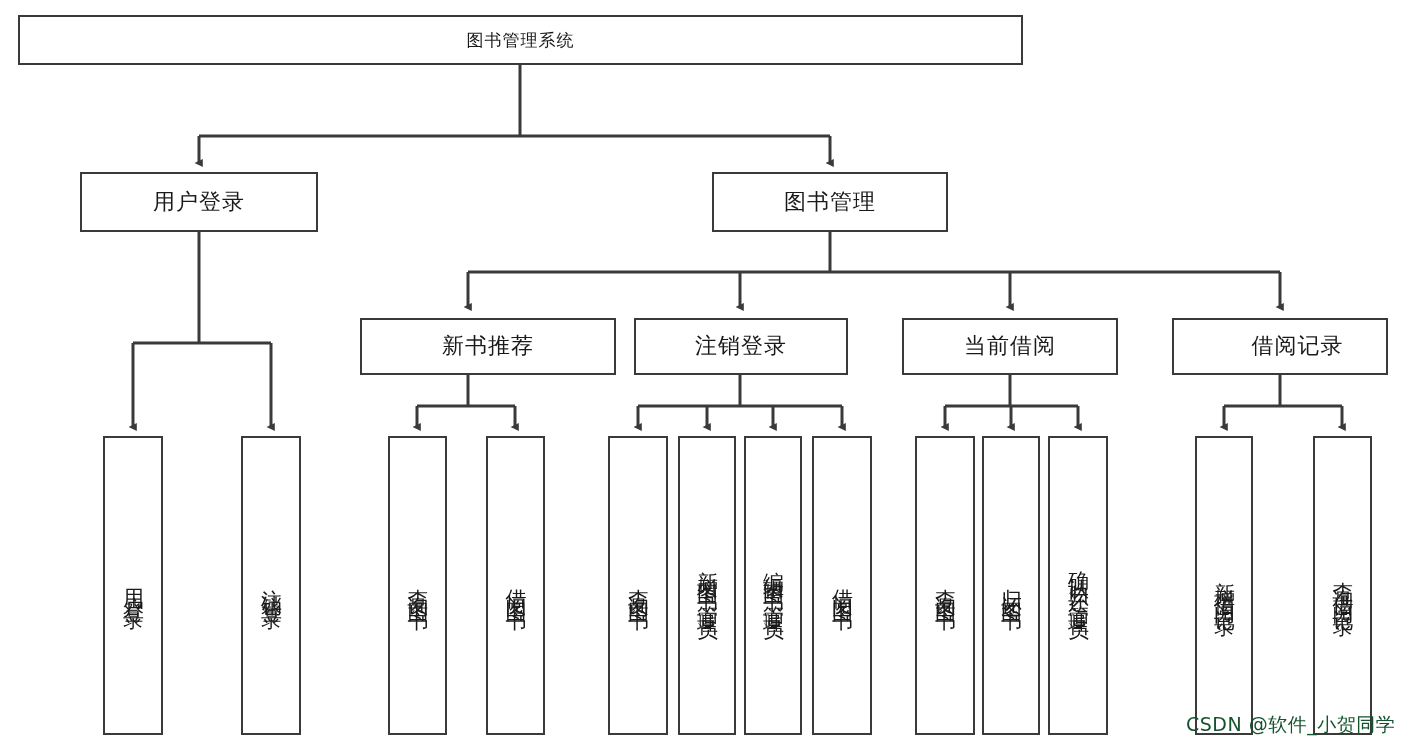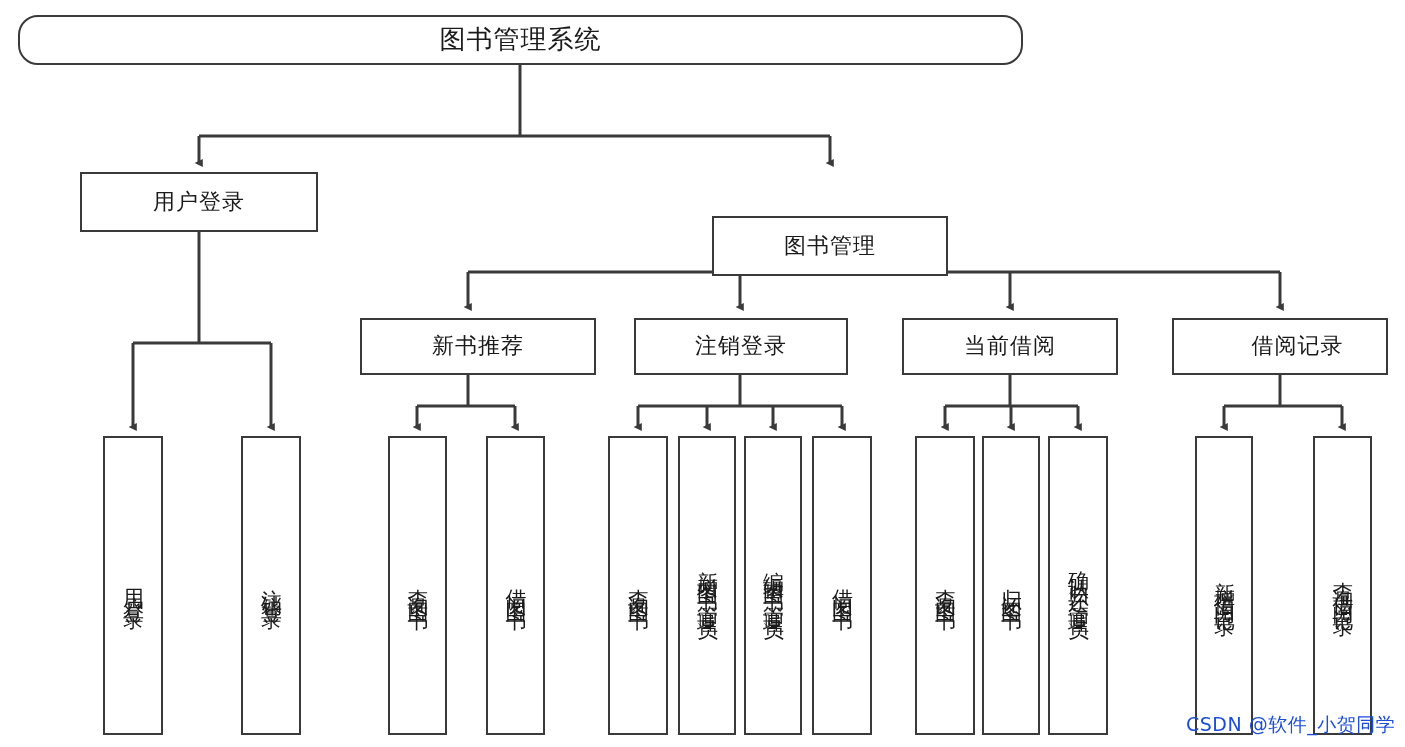--- a/index.html
+++ b/index.html
@@ -35,43 +35,42 @@
     align-items: center;
     justify-content: center;
     color: #1a1a1a;
   }
   .node.h {
     font-size: 22px;
     letter-spacing: 1px;
     line-height: 1.2;
   }
   .node.root {
-    font-size: 26px;
-    border-radius: 20px;
+    font-size: 17px;
   }
   .node.v {
     font-size: 21px;
     align-items: center;
     justify-content: center;
   }
   .node.v .vtext {
     writing-mode: vertical-rl;
     text-orientation: upright;
     -webkit-writing-mode: vertical-rl;
     letter-spacing: 7px;
     line-height: 1.0;
     white-space: nowrap;
     text-align: center;
   }
   .watermark {
     position: absolute;
     left: 1186px;
     top: 712px;
     font-size: 19px;
-    color: #1d4ed8;
+    color: #14532d;
     letter-spacing: 0.5px;
     white-space: nowrap;
   }
 </style>
 </head>
 <body>
 
 <div id="canvas">
 
   <svg id="wires" viewBox="0 0 1405 747" xmlns="http://www.w3.org/2000/svg">
@@ -125,25 +124,25 @@
   </svg>
 
   <div class="node h root" style="left:18px; top:15px; width:1005px; height:50px;">
     <span>图书管理系统</span>
   </div>
 
   <div class="node h" style="left:80px; top:172px; width:238px; height:60px;">
     <span>用户登录</span>
   </div>
 
-  <div class="node h" style="left:712px; top:172px; width:236px; height:60px;margin-top:44px;">
+  <div class="node h" style="left:712px; top:172px; width:236px; height:60px;">
     <span>图书管理</span>
   </div>
 
-  <div class="node h" style="left:360px; top:318px; width:236px; height:57px;">
+  <div class="node h" style="left:360px; top:318px; width:256px; height:57px;">
     <span>新书推荐</span>
   </div>
 
   <div class="node h" style="left:634px; top:318px; width:214px; height:57px;">
     <span>注销登录</span>
   </div>
 
   <div class="node h" style="left:902px; top:318px; width:216px; height:57px;align-items:center;">
     <span>当前借阅</span>
   </div>

